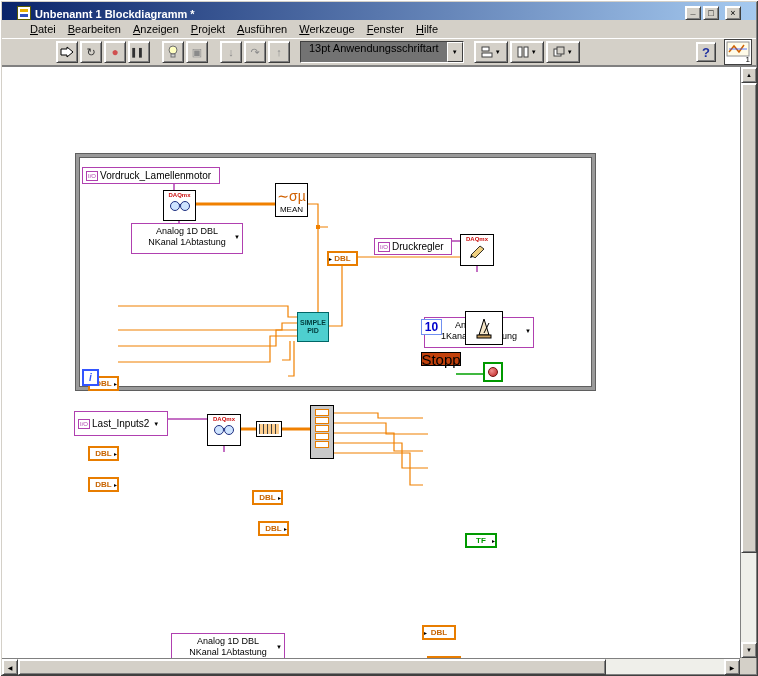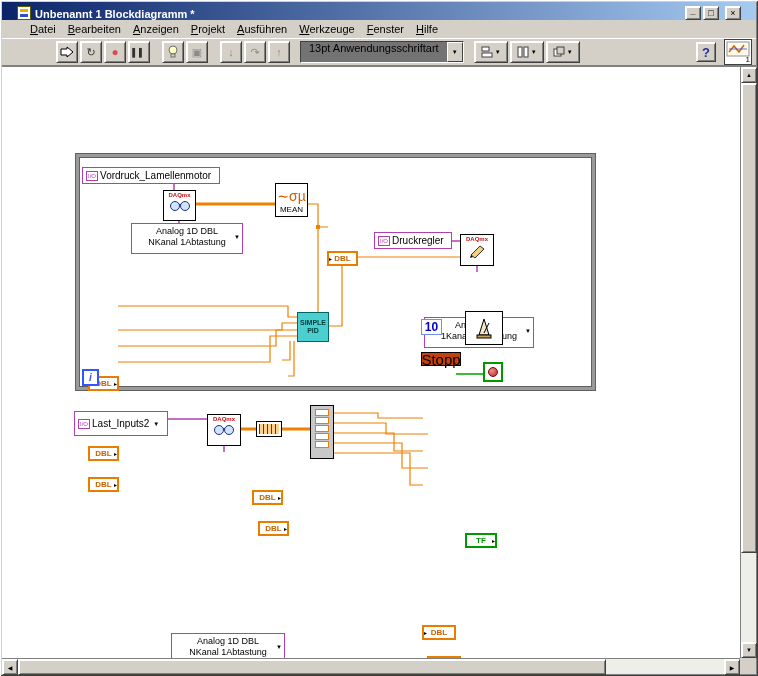--- a/index.html
+++ b/index.html
@@ -271,21 +271,21 @@
       <div class="node mean-node" style="left:273px; top:116px; width:33px; height:34px;">
         <span class="mean-glyph">∼σµ</span>
         <span>MEAN</span>
       </div>
 
       <div class="node dbl ind" style="left:325px; top:153px;">
         <span class="arr">▸</span>
         <span>DBL</span>
       </div>
 
-      <div class="node io-label" style="left:372px; top:165px; width:78px; height:17px;">
+      <div class="node io-label" style="left:372px; top:171px; width:78px; height:17px;">
         <span class="io-glyph">I/O</span>
         <span>Druckregler</span>
       </div>
 
       <div class="node daqmx" style="left:458px; top:167px; width:34px; height:32px;">
         <span class="daqmx-t">DAQmx</span>
         <svg width="20" height="15" viewBox="0 0 20 15">
           <path d="M4,12 L13,3 L17,6 L8,15 Z" fill="#f0d080" stroke="#000" stroke-width="0.8"></path>
           <path d="M4,12 L3,15 L6,14 Z" fill="#000"></path>
         </svg>

